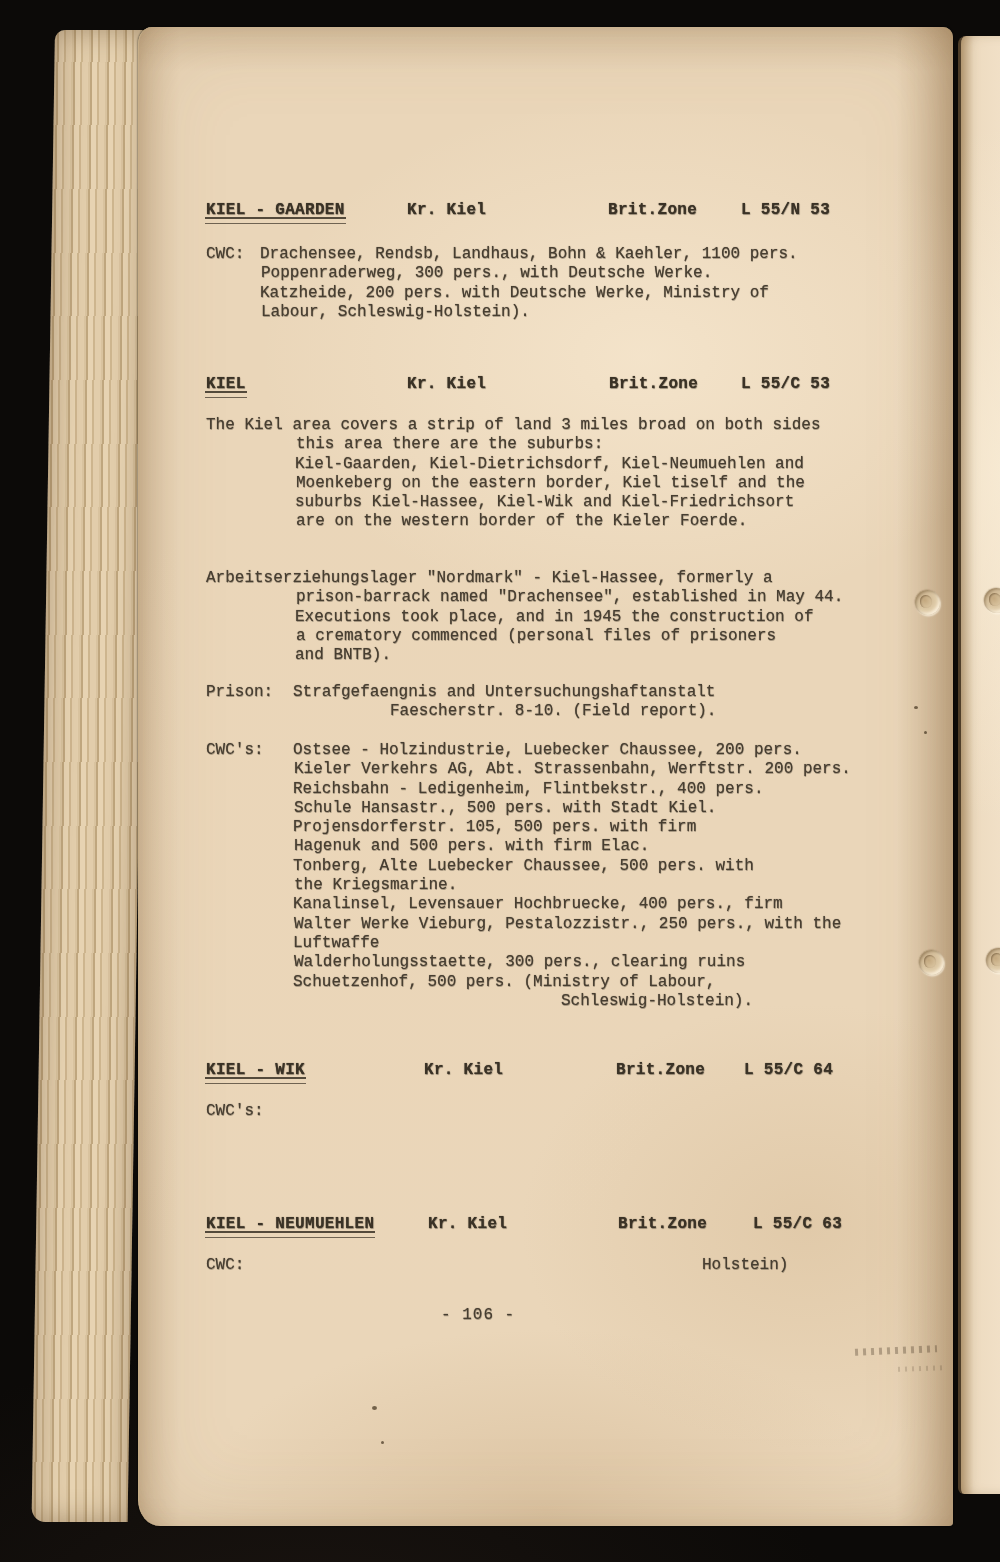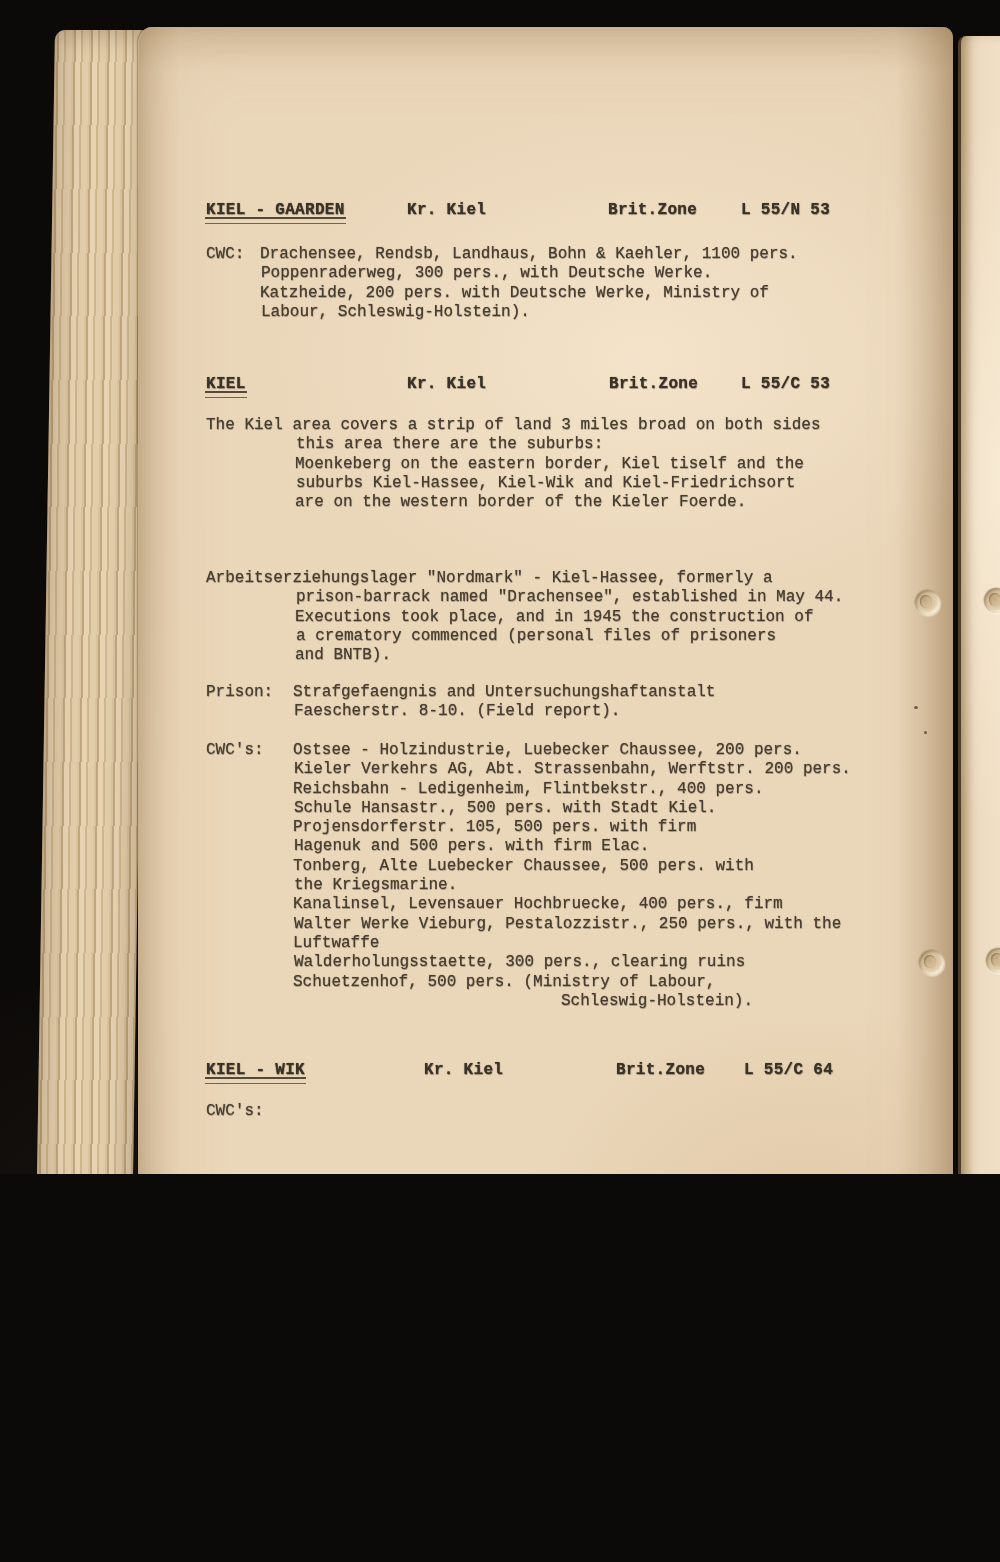--- a/index.html
+++ b/index.html
@@ -1,16 +1,16 @@
 <!DOCTYPE html>
 <html><head>
 <meta charset="utf-8">
 <style>
   html,body{margin:0;padding:0;background:#0c0a08;}
-  .scene{position:relative;width:1000px;height:1174px;overflow:hidden;
+  .scene{position:relative;width:1000px;height:1562px;overflow:hidden;
          background:radial-gradient(ellipse 900px 500px at 30% 105%, #1a1410 0%, #0c0a08 60%);
          font-family:"Liberation Mono","DejaVu Sans Mono",monospace;}
   
   .stack{position:absolute;left:55px;top:30px;width:96px;height:1492px;
          background:
            repeating-linear-gradient(90deg,
              #d9c39f 0 2px, #bfa67e 2px 4px, #e7d3b2 4px 9px,
              #cdb58e 9px 11px, #e2cdab 11px 17px);
          border-radius:10px 0 0 14px;
          transform:skewX(-0.9deg);transform-origin:top left;
@@ -109,32 +109,33 @@
 
     <div class="row" style="top:375px;">
       <span class="t u" style="left:206px;">KIEL</span>
       <span class="t" style="left:407px;">Kr. Kiel</span>
       <span class="t" style="left:609px;">Brit.Zone</span>
       <span class="t" style="left:741px;">L 55/C 53</span>
     </div>
     <div class="para hang lines" style="top:416px;left:206px;">
       <div class="ln">The Kiel area covers a strip of land 3 miles broad on both sides</div>
       <div class="ln">this area there are the suburbs:</div>
+      <div class="ln">Kiel-Gaarden, Kiel-Dietrichsdorf, Kiel-Neumuehlen and</div>
       <div class="ln">Moenkeberg on the eastern border, Kiel tiself and the</div>
       <div class="ln">suburbs Kiel-Hassee, Kiel-Wik and Kiel-Friedrichsort</div>
       <div class="ln">are on the western border of the Kieler Foerde.</div>
     </div>
     <div class="para hang lines" style="top:569px;left:206px;">
       <div class="ln">Arbeitserziehungslager "Nordmark" - Kiel-Hassee, formerly a</div>
       <div class="ln">prison-barrack named "Drachensee", established in May 44.</div>
       <div class="ln">Executions took place, and in 1945 the construction of</div>
       <div class="ln">a crematory commenced (personal files of prisoners</div>
       <div class="ln">and BNTB).</div>
     </div>
-    <div class="para" style="top:683px;left:206px;">
+    <div class="para" style="top:683px;left:206px;text-align:right;">
       <span class="lbl">Prison:</span>
       <div class="lines" style="margin-left:87px;">
         <div class="ln">Strafgefaengnis and Untersuchungshaftanstalt</div>
         <div class="ln">Faescherstr. 8-10. (Field report).</div>
       </div>
     </div>
     <div class="para" style="top:741px;left:206px;">
       <span class="lbl">CWC's:</span>
       <div class="lines" style="margin-left:87px;">
         <div class="ln">Ostsee - Holzindustrie, Luebecker Chaussee, 200 pers.</div>

